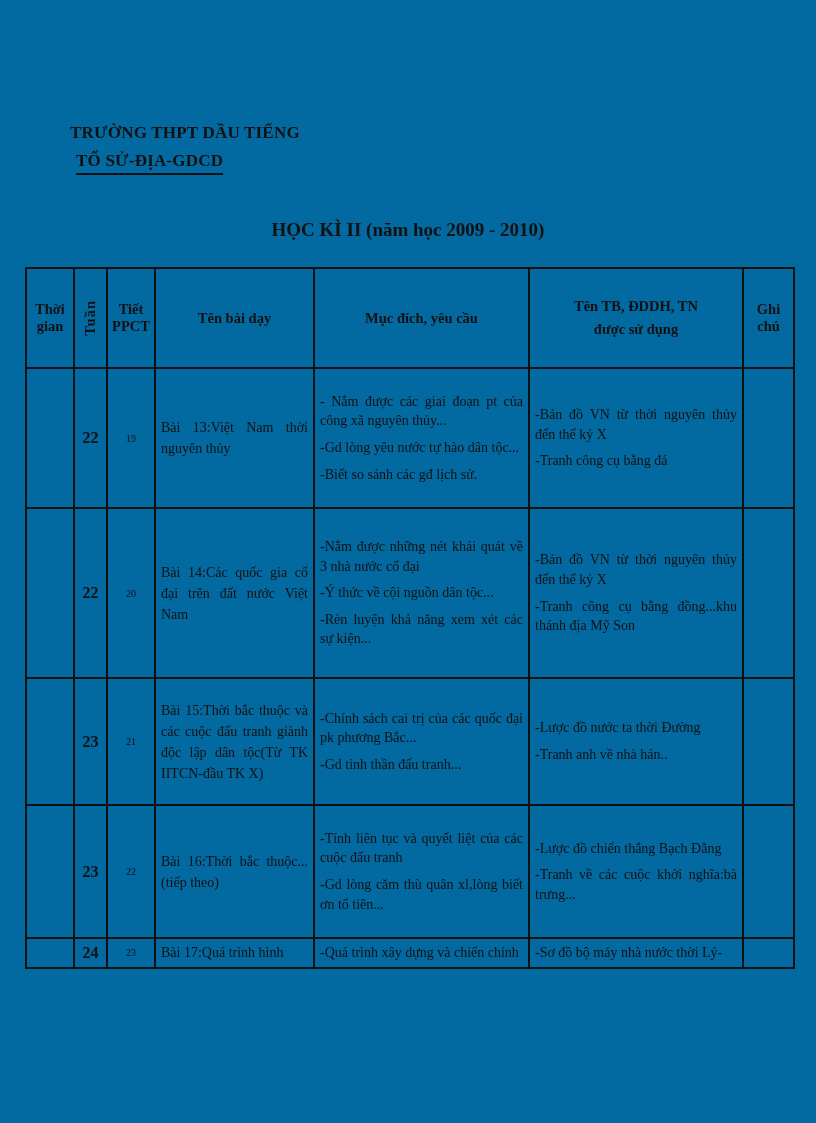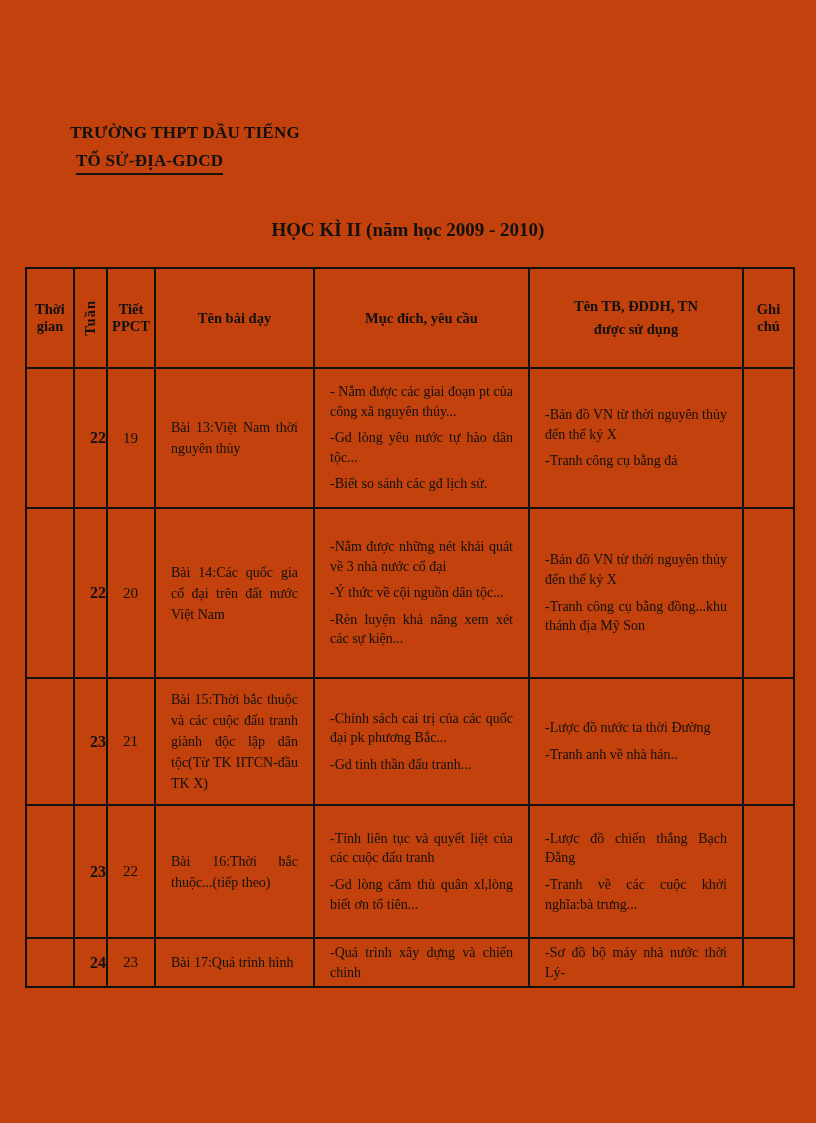--- a/index.html
+++ b/index.html
@@ -1,19 +1,19 @@
 <!DOCTYPE html>
 <html><head>
 <meta charset="utf-8">
 <style>
   html,body{margin:0;padding:0;background:#ffffff;}
   .page{
     position:relative;
     width:816px;height:1123px;
-    background:#c2410c;
+    background:#0369a1;
     color:#111;
     font-family:"Liberation Serif","DejaVu Serif",serif;
     overflow:hidden;
   }
   .doc-header{margin:123px 0 0 70px;}
   .school-name{
     font-size:17px;font-weight:bold;letter-spacing:.2px;
   }
   .dept-line{margin:8px 0 14px 6px;}
   .dept-name{
@@ -28,37 +28,37 @@
 
   table.plan{
     margin:26px 0 0 25px;
     border-collapse:collapse;
     table-layout:fixed;
     width:768px;
   }
   table.plan th,table.plan td{
     border:2px solid #111;
     vertical-align:middle;
-    padding:2px 15px;
+    padding:2px 5px;
     overflow:hidden;
   }
   table.plan th{
     font-size:14.5px;font-weight:bold;text-align:center;
     padding:2px 1px;
   }
   .th-two-line div{line-height:1.6;}
   .vertical-text{
     writing-mode:vertical-rl;
     transform:rotate(180deg);
     margin:0 auto;
     font-size:14.5px;font-weight:bold;
     letter-spacing:1px;
   }
   td.c-week{font-weight:bold;text-align:center;font-size:16px;}
-  td.c-period{font-size:15px;}
+  td.c-period{text-align:center;font-size:10px;}
   td.c-lesson{text-align:justify;font-size:14px;line-height:1.5;padding:2px 4px;border-radius:16px;}
   td.c-goal,td.c-equip{font-size:14px;padding:2px 4px;}
   td.c-goal p,td.c-equip p{
     margin:7px 0;
     text-align:justify;
     line-height:1.4;
   }
   td.c-note{font-size:14px;}
   tr.row-h{height:100px;}
   tr.r1{height:140px;}

